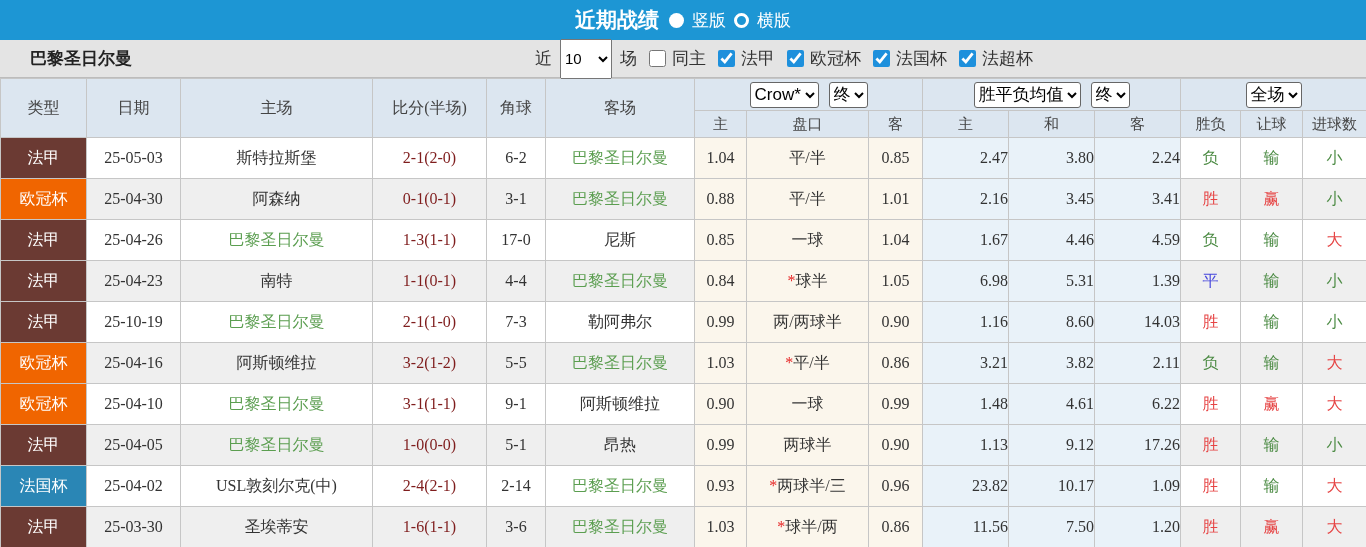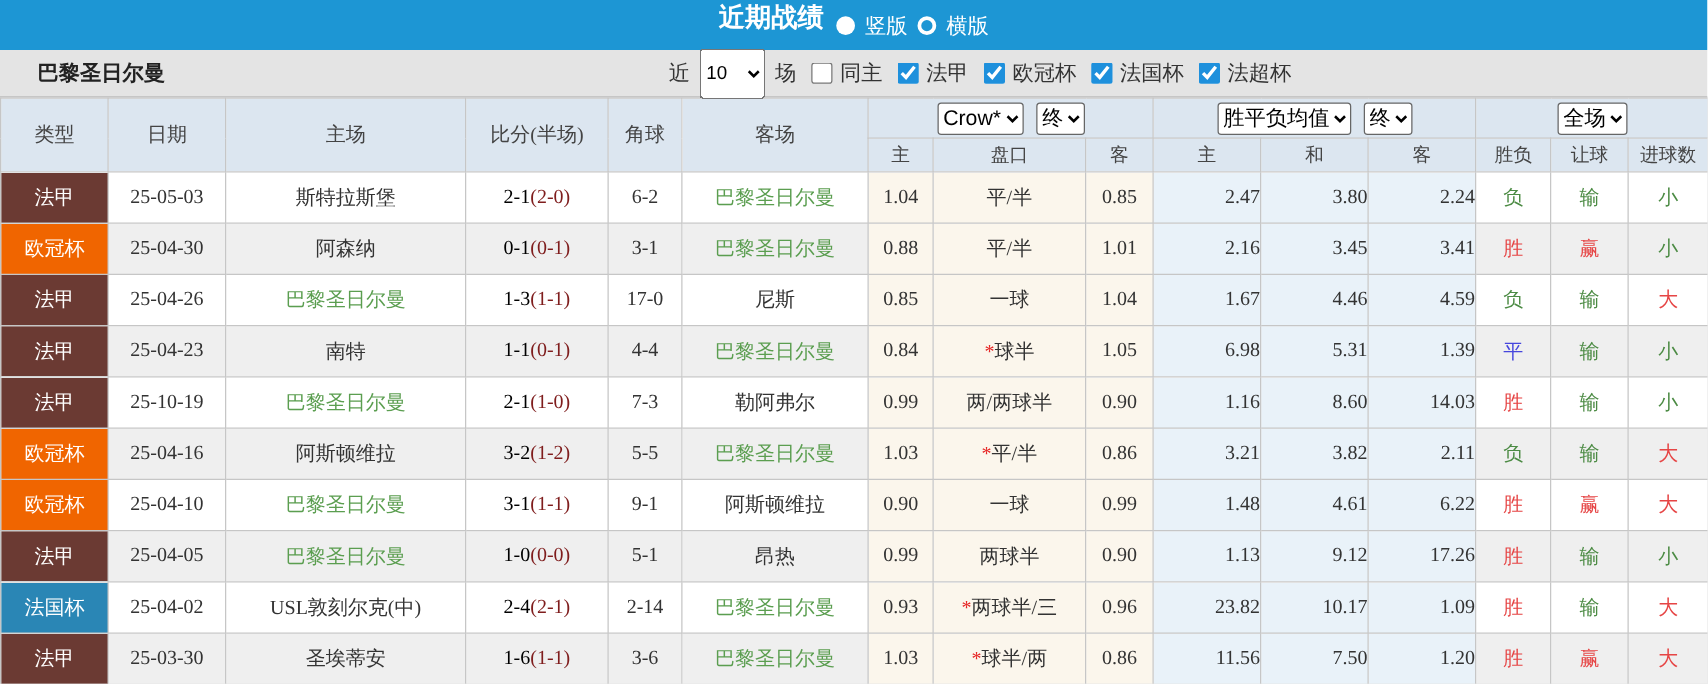--- a/index.html
+++ b/index.html
@@ -1,20 +1,20 @@
 <!DOCTYPE html>
 <html><head>
 <meta charset="utf-8">
 <style>
   * { margin:0; padding:0; box-sizing:border-box; }
   html,body { width:1366px; height:547px; overflow:hidden; background:#fff;
               font-family:"Liberation Serif","DejaVu Serif",serif; color:#333; }
 
   
-  .titlebar { height:40px; background:#1d96d4; display:flex; 
+  .titlebar { height:40px; background:#1d96d4; display:flex; align-items:center;
               justify-content:center; gap:10px; }
   .titlebar .title { color:#fff; font-weight:bold; font-size:21px;
                      font-family:"Liberation Sans","DejaVu Sans",sans-serif; }
   .radio-group { display:flex; align-items:center; gap:8px; }
   .radio { display:inline-block; width:15px; height:15px; border-radius:50%;
            box-sizing:border-box; cursor:pointer; }
   .radio.c-on  { background:#fff; }
   .radio.c-off { background:transparent; border:3px solid #fff; }
   .radio-label { color:#fff; font-size:17px; cursor:pointer; }
 
@@ -45,21 +45,21 @@
                          font-family:"Liberation Sans","DejaVu Sans",sans-serif; }
   tbody td { height:41px; }
   tbody tr:nth-child(even) td { background:#efefef; }
   tbody tr:nth-child(odd)  td { background:#ffffff; }
   tbody td.odds { background:#fbf6ec !important; }
   tbody td.mean { background:#e9f2f9 !important;text-align:right; }
   td.badge { color:#fff; font-size:16px; }
   .c-lig { background:#6b3a33 !important; }
   .c-ucl { background:#f06500 !important; }
   .c-cup { background:#2a86b5 !important; }
-  .score { color:#000000; }
+  .score { color:#7f1d1d; }
   .half  { color:#7f1d1d; }
   .star  { color:#e62626; }
   td.name.c-team { color:#5b9e50; cursor:pointer; }
   td.name.c-opp  { color:#333;    cursor:pointer; }
   td.res.c-red   { color:#e64545; }
   td.res.c-green { color:#4c8b44; }
   td.res.c-blue  { color:#4646dd; }
 </style>
 </head>
 <body>

